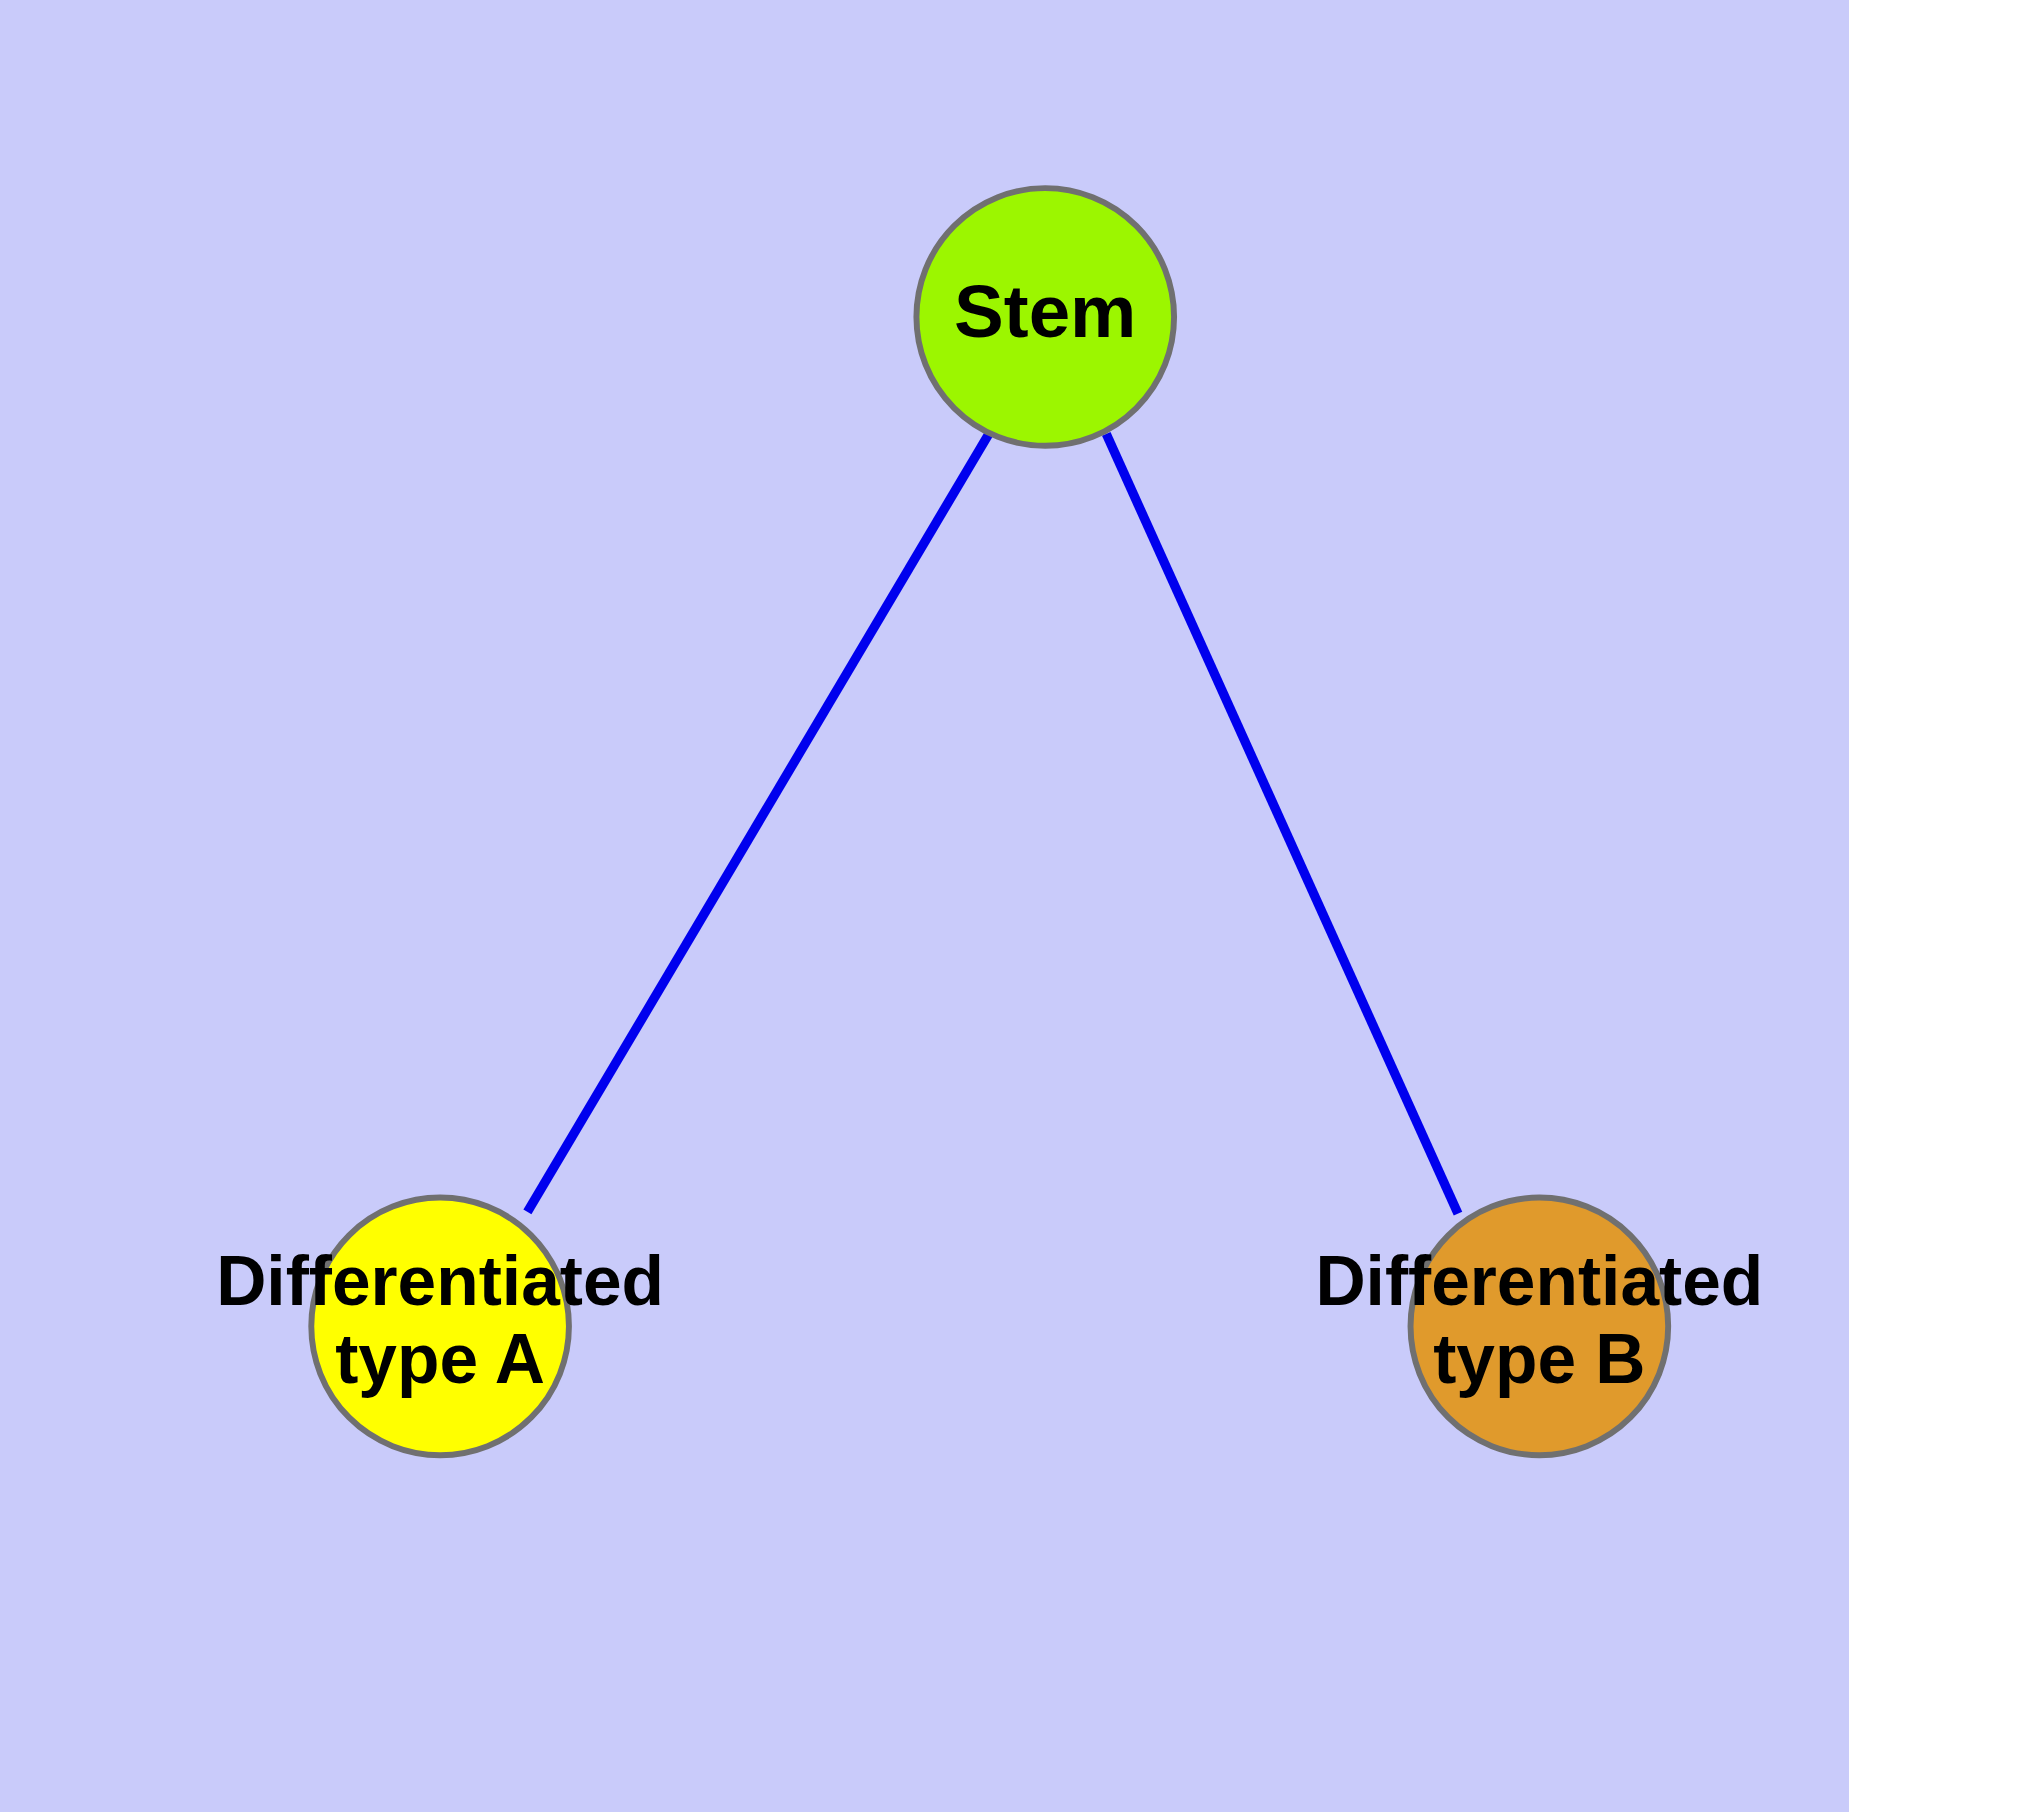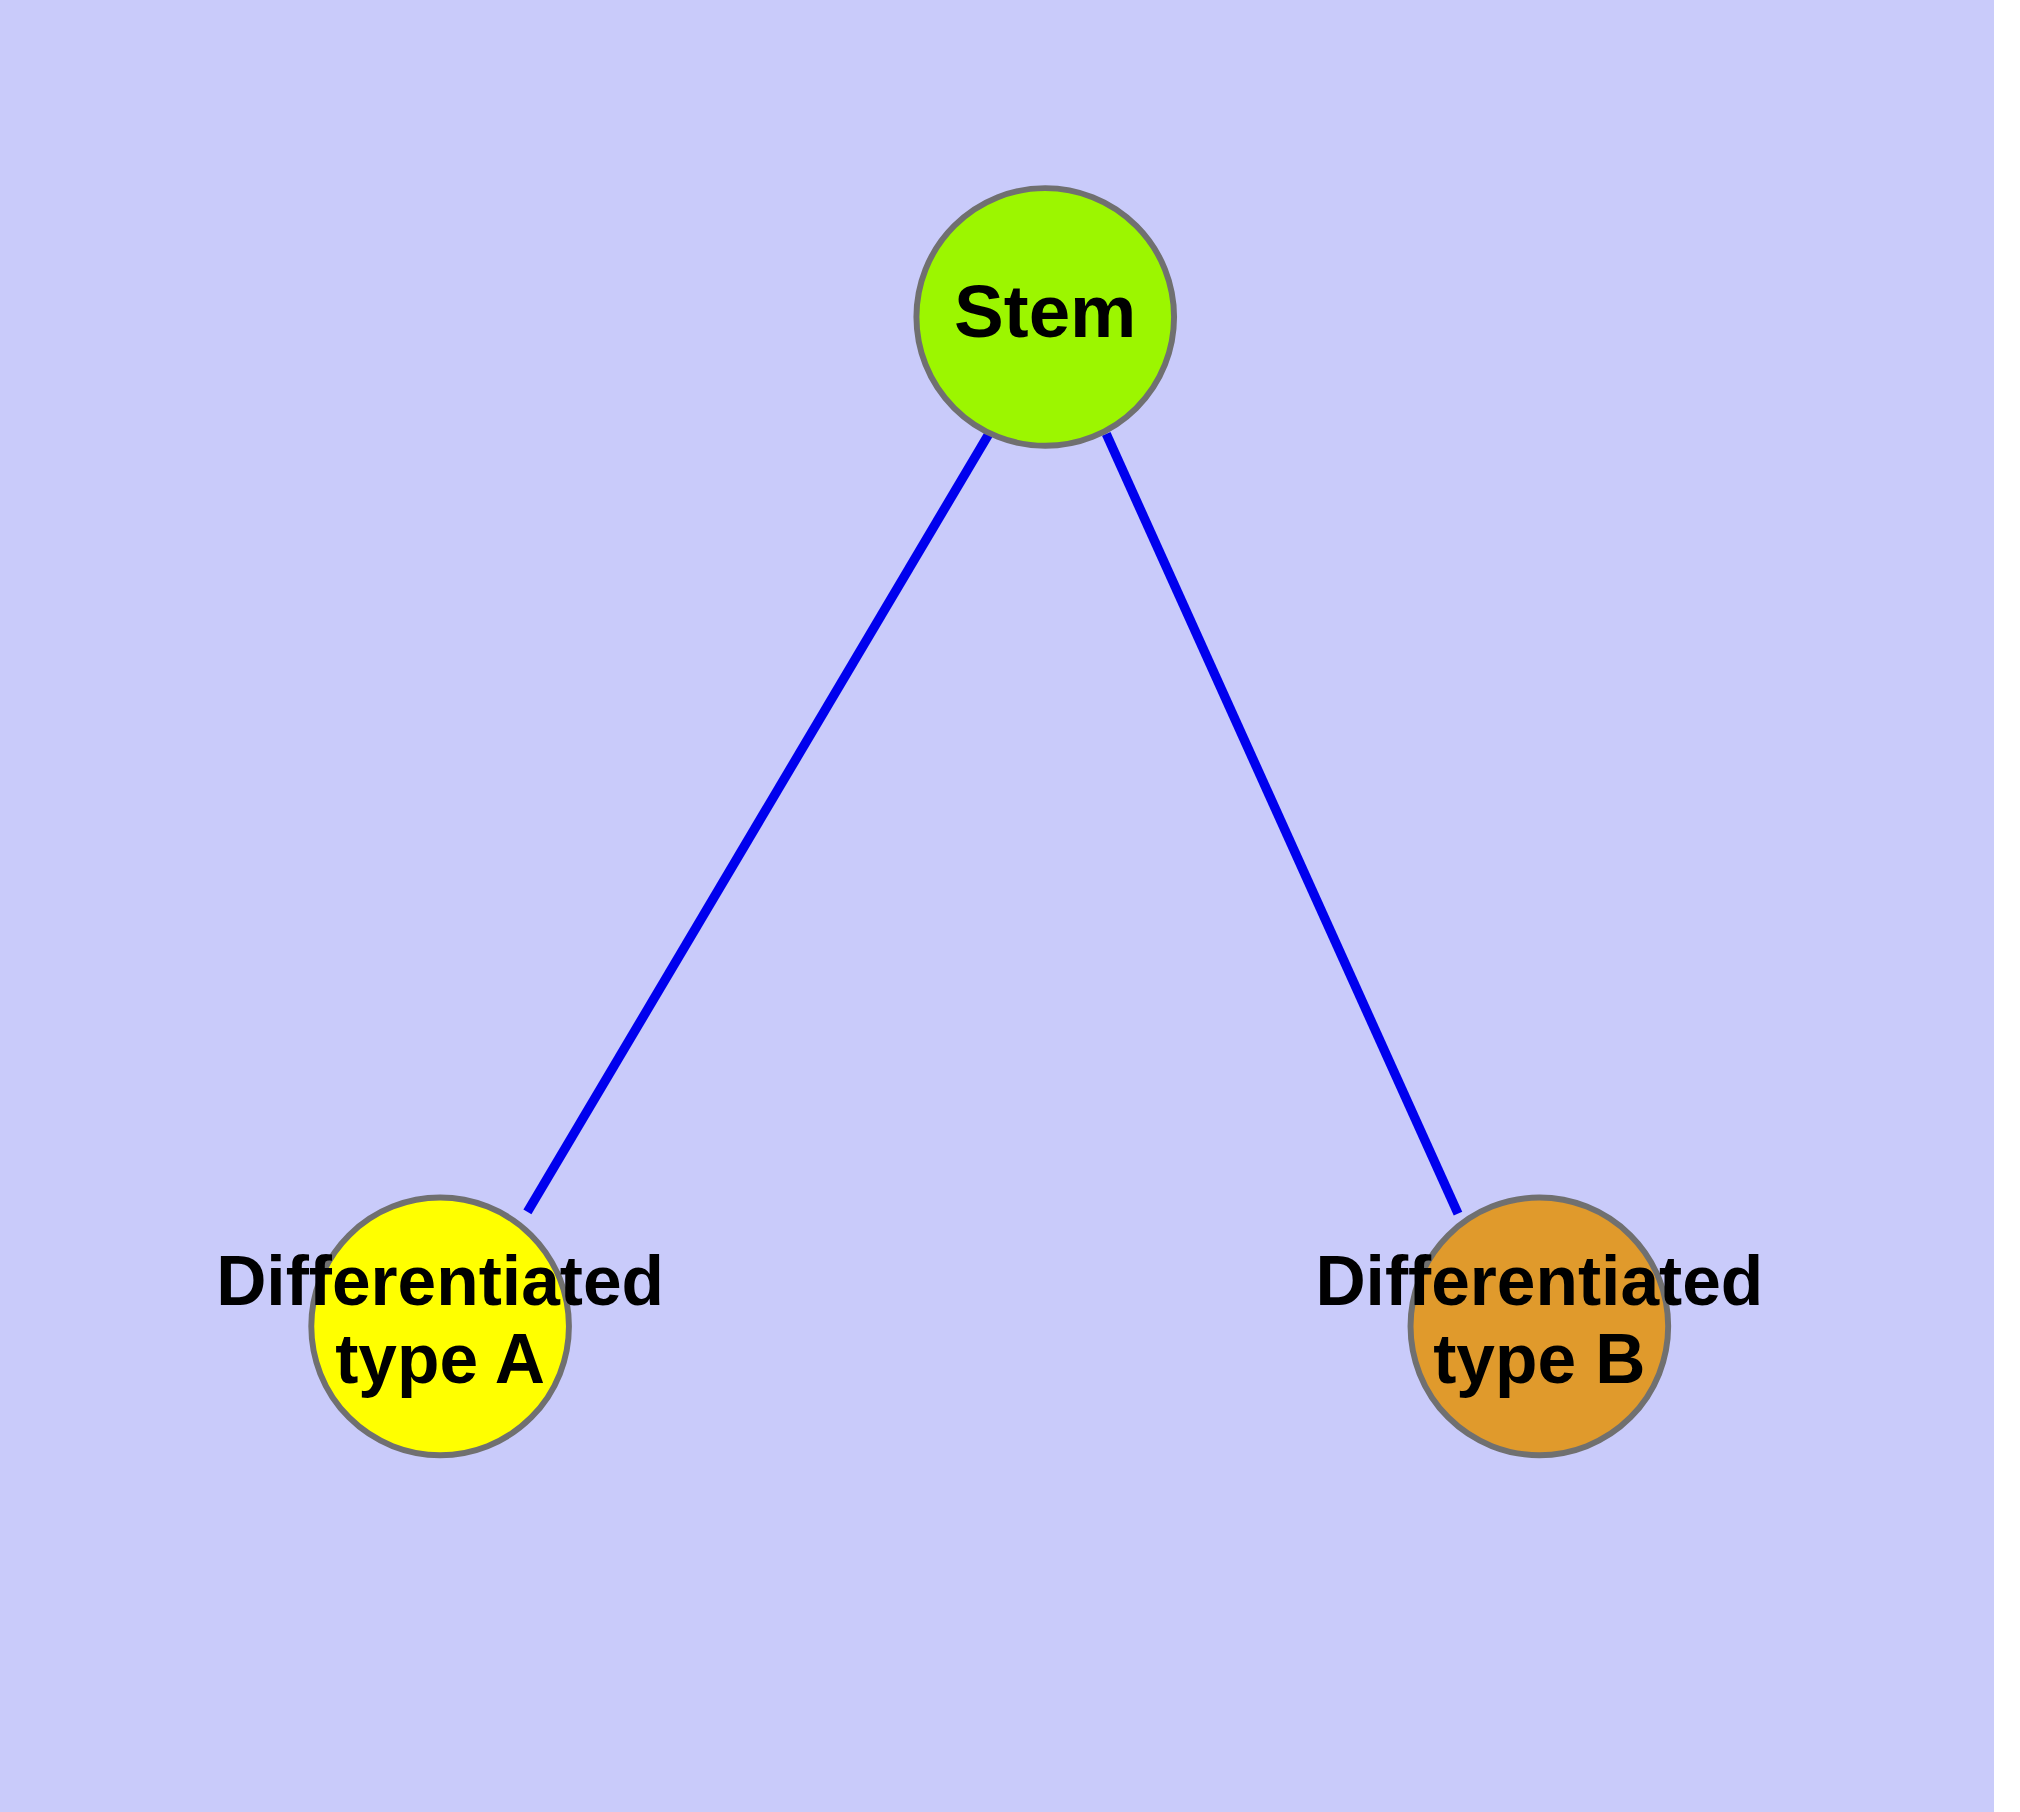--- a/index.html
+++ b/index.html
@@ -40,21 +40,21 @@
     font-weight: bold;
     fill: #000000;
     text-anchor: middle;
     dominant-baseline: middle;
     paint-order: normal;
   }
 </style>
 </head>
 <body>
 
-<div id="canvas" style="width: 1994px; height: 1812px;">
+<div id="canvas" style="width: 1849px; height: 1812px;">
 
   <div id="bg-rect" style="width: 2021px; height: 1812px; background: rgb(201, 203, 250);"></div>
 
   <svg id="graph-svg" viewBox="0 0 2384 2138" xmlns="http://www.w3.org/2000/svg" style="width: 2021px; height: 1812px;">
 
     <g>
       <line class="edge-line" id="edge-0" x1="1167" y1="511" x2="622" y2="1430" stroke="#0000ee" stroke-width="11"></line>
       <line class="edge-line" id="edge-1" x1="1305" y1="512" x2="1720" y2="1432" stroke="#0000ee" stroke-width="11"></line>
     </g>
 

